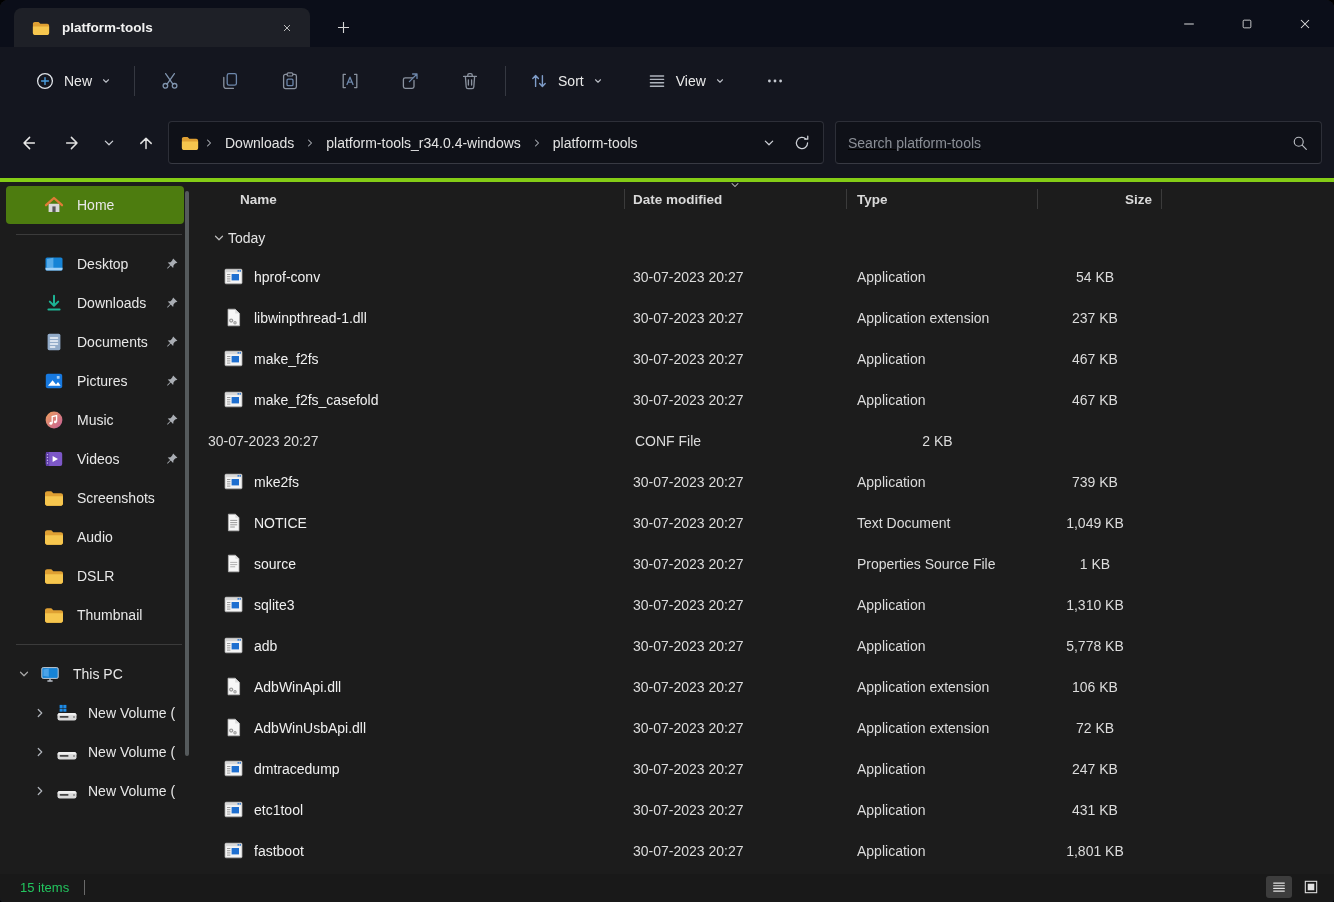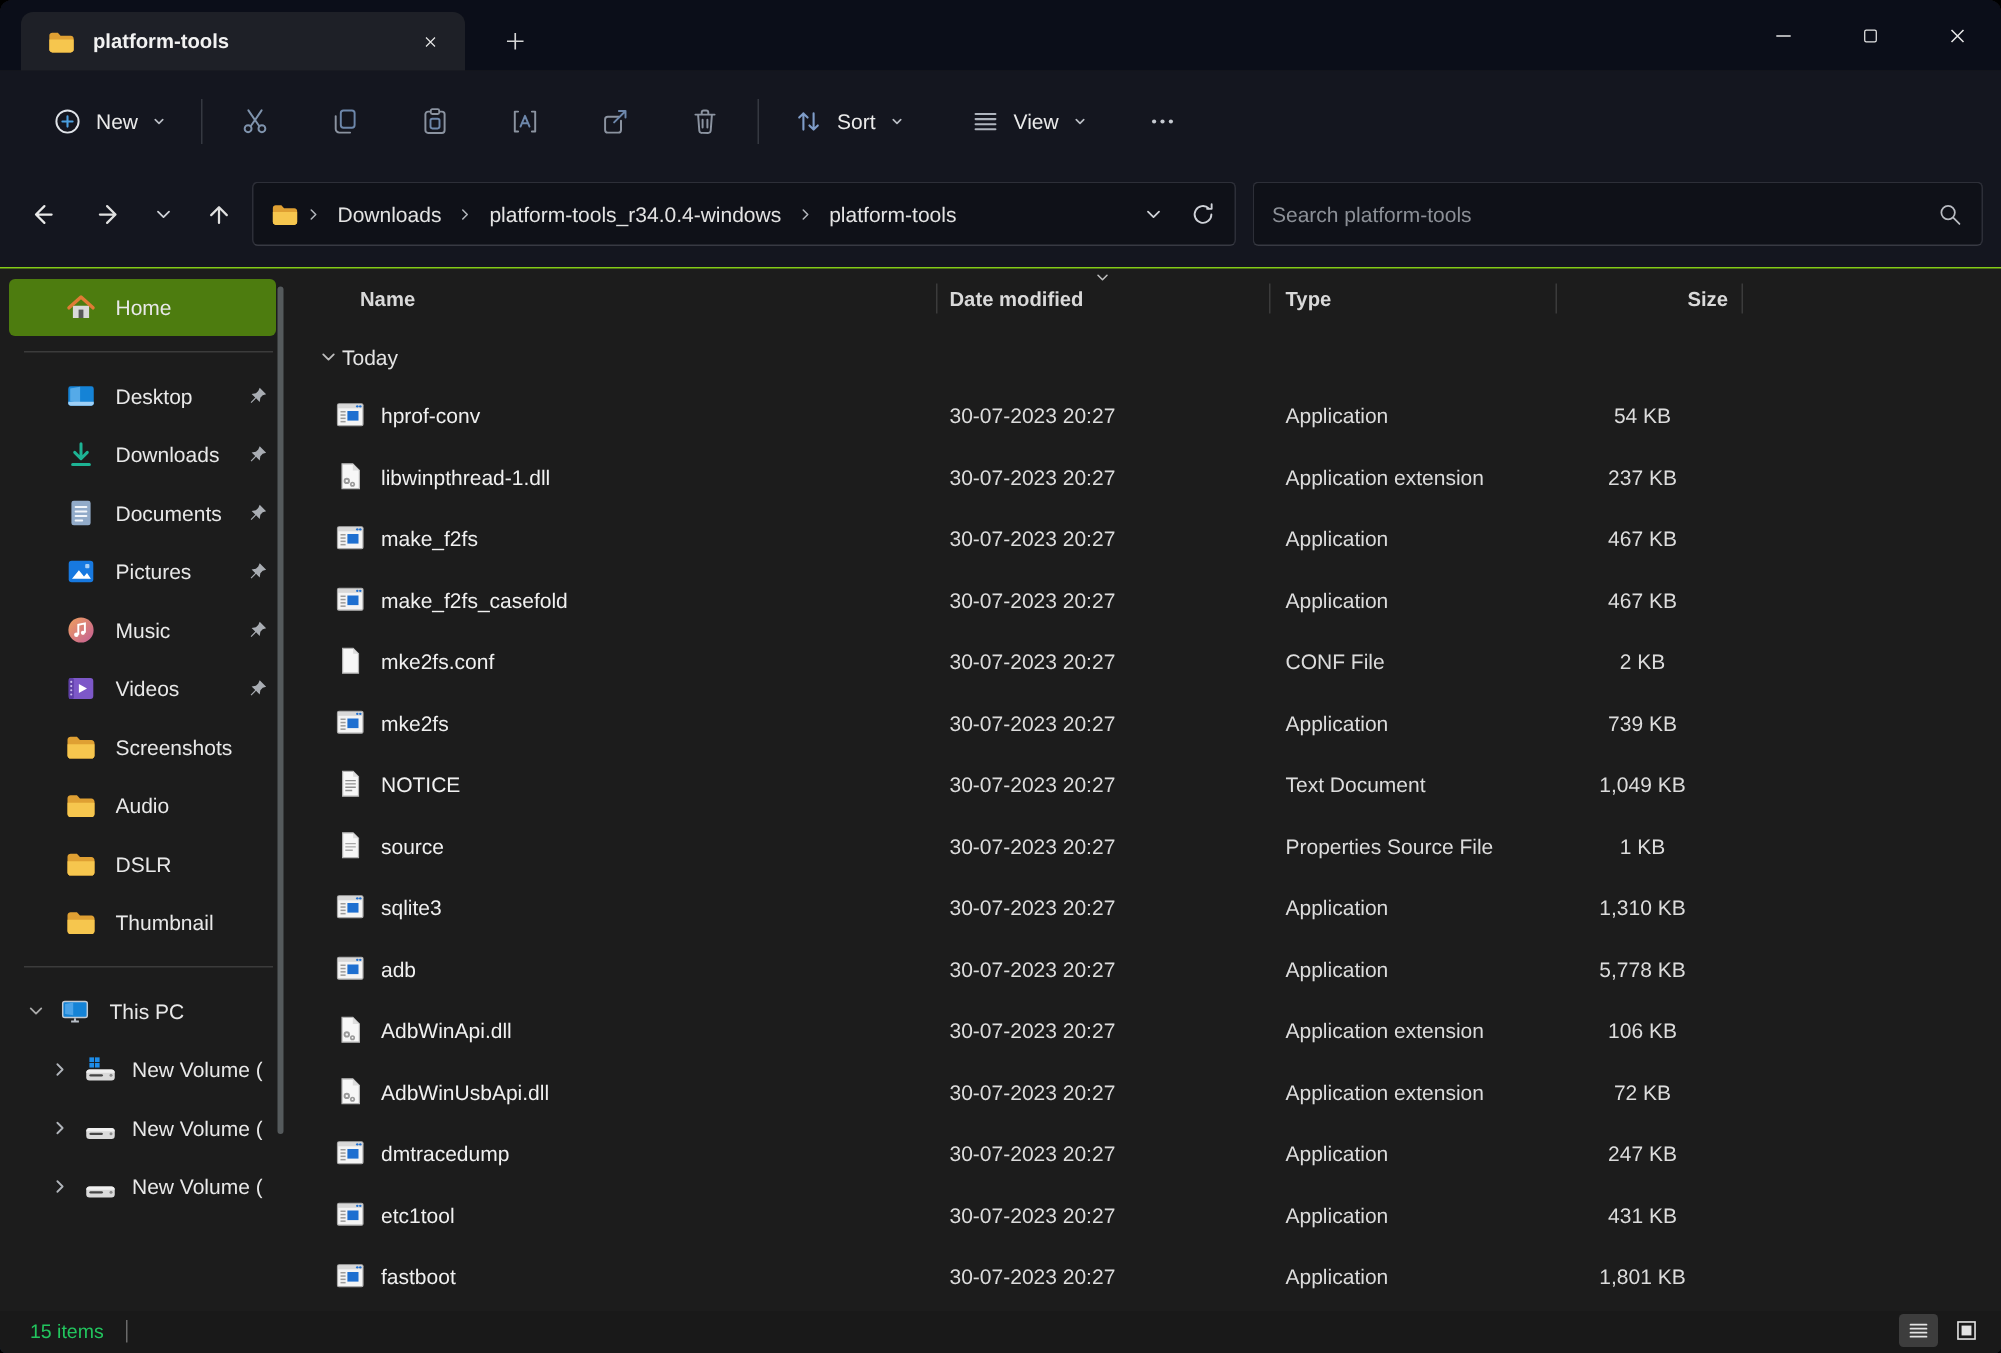--- a/index.html
+++ b/index.html
@@ -17,39 +17,39 @@
   .tab-label { color:#f2f2f2; font-size:13.5px; font-weight:bold; margin-left:12px; flex:1;
                white-space:nowrap; overflow:hidden; }
   .tab-close { width:26px; height:26px; border-radius:4px; display:flex; align-items:center;
                justify-content:center; }
   .newtab-btn { width:30px; height:30px; margin:0 0 5px 18px; display:flex; align-items:center;
                 justify-content:center; color:#d6d6d6; border-radius:4px; }
   .win-controls { margin-left:auto; display:flex; height:47px; align-self:flex-start; }
   .win-btn { width:58px; height:100%; display:flex; align-items:center; justify-content:center; }
 
   
-  .band { background:#14161f; border-bottom:1px solid #84cc16; }
+  .band { background:#14161f; border-bottom:4px solid #84cc16; }
   .toolbar { height:68px; display:flex; align-items:center; padding:0 14px; }
   .tbtn { display:flex; align-items:center; gap:9px; color:#eaeaea; font-size:14px;
           padding:8px 11px; border-radius:4px; }
   .ibtn { width:46px; height:40px; display:flex; align-items:center; justify-content:center;
           border-radius:4px; }
   .tdiv { width:1px; height:30px; background:#353841; margin:0 12px; }
 
   .navrow { height:63px; display:flex; align-items:center; padding:0 12px 8px 2px; }
   .navbtn { width:37px; height:36px; display:flex; align-items:center; justify-content:center;
             border-radius:4px; }
   .addressbar { width:656px; height:43px; margin-left:4px; background:#0f1118;
                 border:1px solid #2d2f38; border-bottom-color:#383a43; border-radius:4px;
                 display:flex; align-items:center; padding:0 6px 0 12px; }
   .crumbs { display:flex; align-items:center; gap:4px; flex:1; color:#e3e3e3; font-size:14px; }
   .crumb { padding:3px 6px; border-radius:3px; white-space:nowrap; }
   .searchbar { flex:1; height:43px; margin-left:11px; background:#0f1118;
                border:1px solid #2d2f38; border-bottom-color:#383a43; border-radius:4px;
-               display:flex; align-items:center; padding:0 12px; }
+               display:flex; align-items:center; padding:0 12px;text-decoration:underline; }
   .searchbar input { flex:1; background:transparent; border:none; outline:none;
                      color:#e3e3e3; font-size:14px; font-family:inherit; }
   .searchbar input::placeholder { color:#8b8f96; }
 
   
   .main { position:absolute; top:179px; left:0; right:0; bottom:28px; display:flex; }
 
   
   .sidebar { width:200px; position:relative; padding-top:6px; flex:none; }
   .side-item { display:flex; align-items:center; height:38px; margin:1px 16px 1px 6px;
@@ -696,29 +696,20 @@
                 </svg>
               </span>
       <span>make_f2fs_casefold</span>
     </div>
     <div class="c date">30-07-2023 20:27</div>
     <div class="c type">Application</div>
     <div class="c size">467 KB</div>
     <div></div>
   </div>
           <div class="grid row">
-    <div class="c name">
-      <span class="i i19">
-                <svg viewBox="0 0 19 19">
-                  <path d="M4.4 1.2h7L15 4.8v13H4.4z" fill="#f7f7f7" stroke="#b4b4b4" stroke-width=".8"></path>
-                  <path d="M11.4 1.2L15 4.8h-3.6z" fill="#ddd"></path>
-                </svg>
-              </span>
-      <span>mke2fs.conf</span>
-    </div>
     <div class="c date">30-07-2023 20:27</div>
     <div class="c type">CONF File</div>
     <div class="c size">2 KB</div>
     <div></div>
   </div>
           <div class="grid row">
     <div class="c name">
       <span class="i i19">
                 <svg viewBox="0 0 19 19">
                   <rect x="1" y="2.2" width="17" height="14.6" rx="1" fill="#f4f4f4" stroke="#a9a9a9" stroke-width=".8"></rect>

